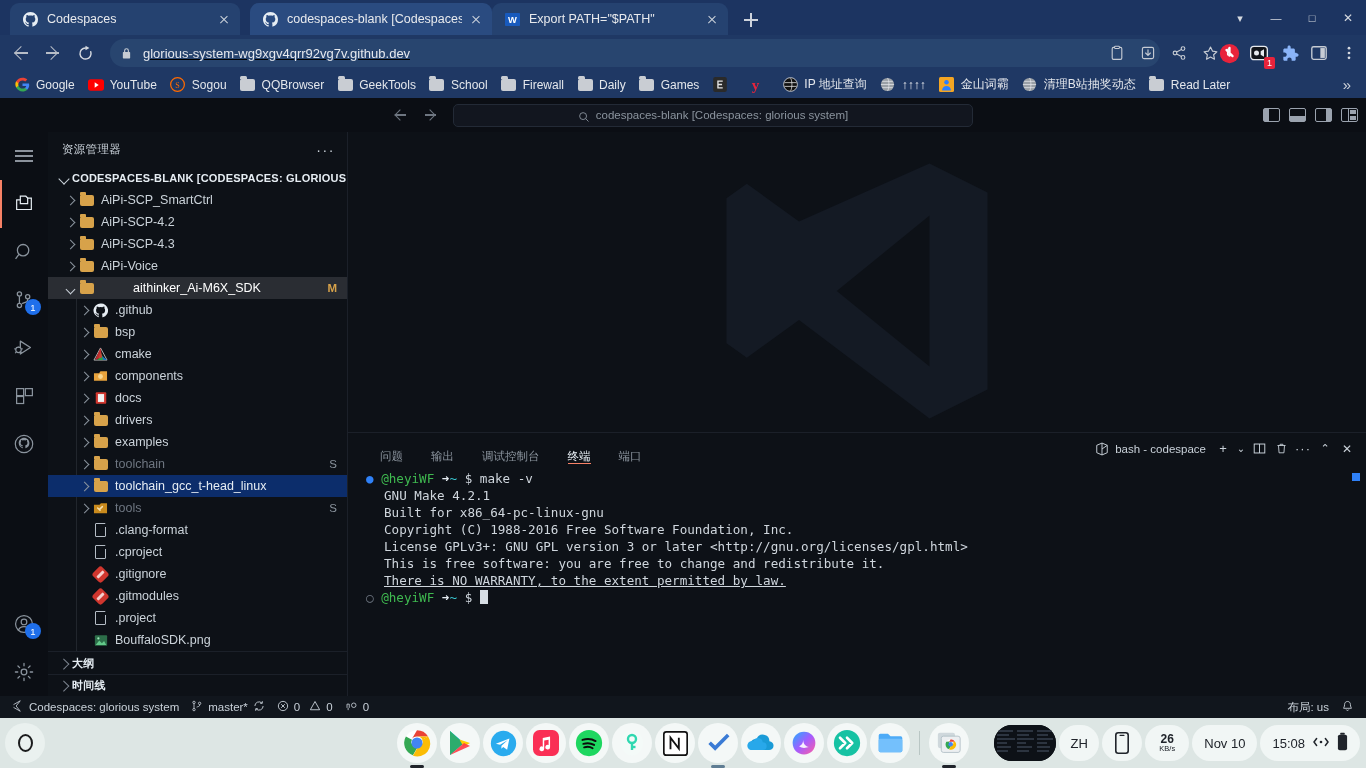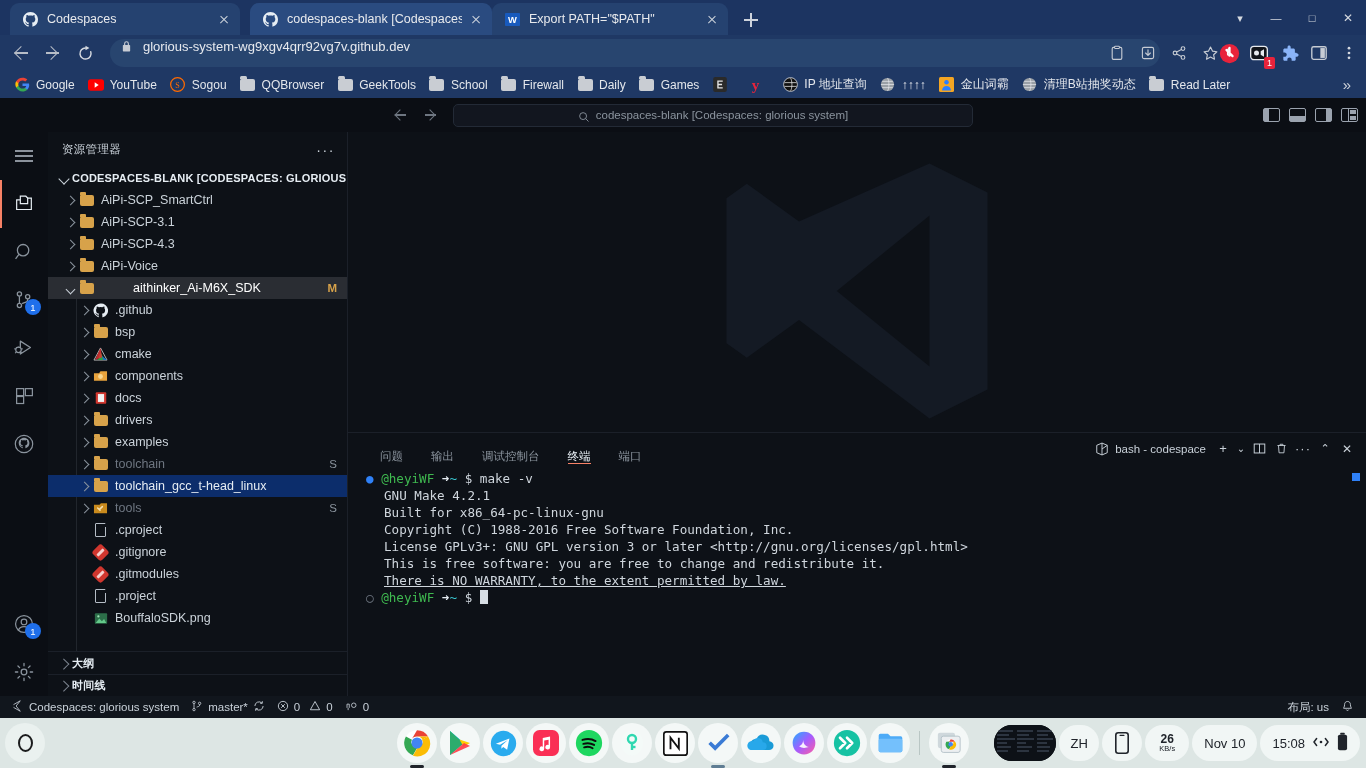--- a/index.html
+++ b/index.html
@@ -45,21 +45,21 @@
   .arrow-l::before, .arrow-r::before {
     content:''; position:absolute; left:10px; top:10px; width:9px; height:9px;
     border-left:1.6px solid #b7bdc7; border-bottom:1.6px solid #b7bdc7; transform:rotate(45deg);
   }
   .arrow-r::before { left:8px; transform:rotate(-135deg); }
   .arrow-l::after, .arrow-r::after { content:''; position:absolute; top:14.2px; width:13px; height:1.6px; background:#b7bdc7; }
   .arrow-l::after { left:9px; } .arrow-r::after { left:8px; }
   .reload { color:#d5d9e0; font-size:16px; display:flex; align-items:center; justify-content:center; }
   .omnibox {
     flex:1 1 auto; height:28px; background:#28456f; border-radius:14px;
-    display:flex; align-items:flex-start; padding:0 10px; margin:0 8px; min-width:0;
+    display:flex; align-items:center; padding:0 10px; margin:0 8px; min-width:0;text-decoration:underline;
   }
   .omnibox .lock { width:14px; height:14px; margin-right:9px; flex:0 0 14px; }
   .omnibox .url { color:#e6e9ee; font-size:13px; white-space:nowrap; overflow:hidden; }
   .omni-actions { position:absolute; right:142px; top:3px; height:30px; display:flex; align-items:center; gap:3px;}
   .oa { width:28px; height:28px; position:relative; }
   .ext-icons { position:absolute; right:4px; top:3px; height:30px; display:flex; align-items:center; gap:4px;}
   .ext { width:26px; height:26px; position:relative; display:flex;align-items:center;justify-content:center;}
 
   
   .bookmarks { height:27px; background:#1f3864; display:flex; align-items:center; padding:0 8px; gap:1px; overflow:hidden;}
@@ -567,21 +567,21 @@
                 <span class="f-ico"></span>
               </span>
             <span class="lbl">AiPi-SCP_SmartCtrl</span>
           </div>
           <div class="row">
             <span style="width:16px;flex:0 0 16px;"></span>
             <span class="arrow r"></span>
             <span class="ic">
                 <span class="f-ico"></span>
               </span>
-            <span class="lbl">AiPi-SCP-3.1</span>
+            <span class="lbl">AiPi-SCP-4.2</span>
           </div>
           <div class="row">
             <span style="width:16px;flex:0 0 16px;"></span>
             <span class="arrow r"></span>
             <span class="ic">
                 <span class="f-ico"></span>
               </span>
             <span class="lbl">AiPi-SCP-4.3</span>
           </div>
           <div class="row">
@@ -695,20 +695,27 @@
             <span class="ic">
               <svg width="15" height="14" viewBox="0 0 16 15">
                   <path d="M1 4h6L8.4 2.4H15V13H1z" fill="#c98a1d"></path>
                   <path d="M5 7.5l2.5 2.5M10 6l-3 3" stroke="#f7e0b0" stroke-width="1.6" stroke-linecap="round"></path>
                 </svg>
             </span>
             <span class="lbl" style="color:#6e7681;">tools</span>
             <span class="badge" style="color:#8b949e;font-weight:normal;">S</span>
           </div>
 
+          <div class="row">
+            <span style="width:44px;flex:0 0 44px;"></span>
+            <span class="ic">
+                <span class="file-ico"></span>
+              </span>
+            <span class="lbl">.clang-format</span>
+          </div>
           <div class="row">
             <span style="width:44px;flex:0 0 44px;"></span>
             <span class="ic">
                 <span class="file-ico"></span>
               </span>
             <span class="lbl">.cproject</span>
           </div>
           <div class="row">
             <span style="width:44px;flex:0 0 44px;"></span>
             <span class="ic">

